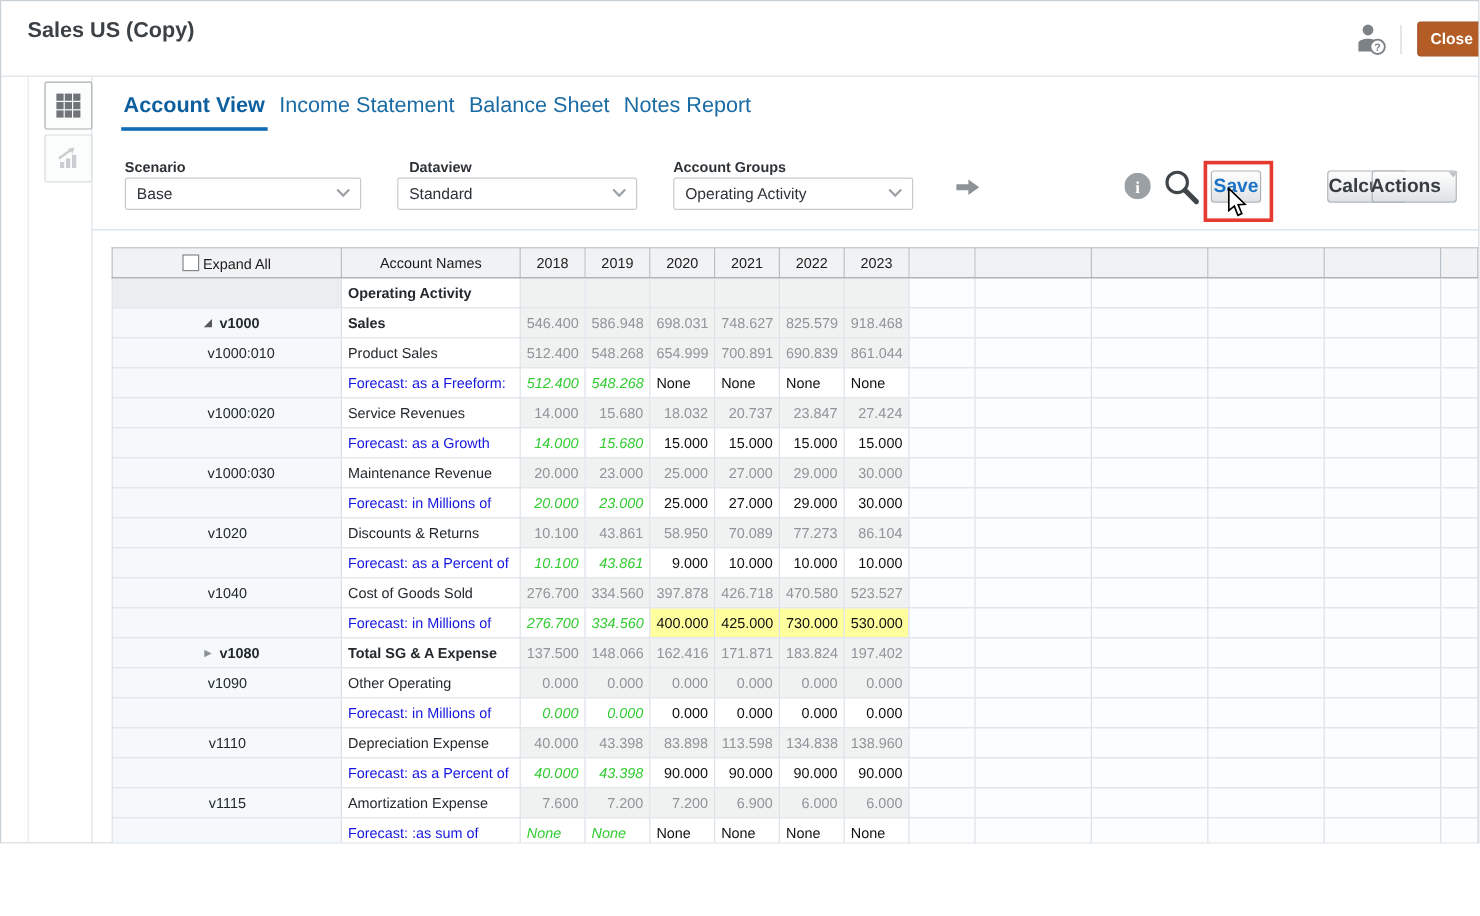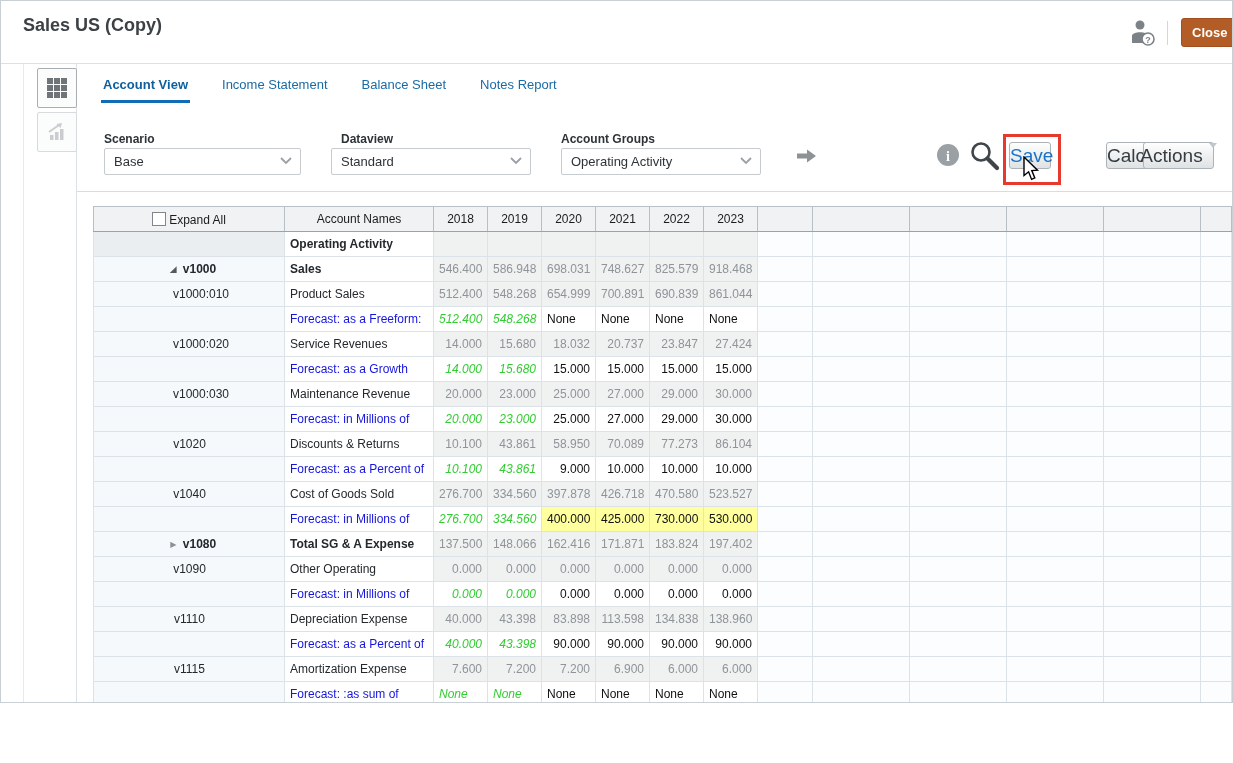--- a/index.html
+++ b/index.html
@@ -16,33 +16,33 @@
   .close-btn { position:absolute; left:1180px; top:17px; height:29px; padding:0 10px; background:#b35c26;
     border:1px solid #a05020; border-radius:3px; color:#fff; font-size:13px; font-weight:bold; line-height:27px; cursor:pointer; }
   
   .rail-left-line { position:absolute; left:22px; top:63px; bottom:0; width:1px; background:#e6eaee; }
   .rail-right-line { position:absolute; left:75px; top:63px; bottom:0; width:1px; background:#dce3e8; }
   .rail-btn { position:absolute; left:36px; width:38px; height:38px; background:#fbfcfc; border:1px solid #a9aeb2;
     border-radius:2px; display:flex; align-items:center; justify-content:center; cursor:pointer; }
   .rail-btn.grid { top:67px; }
   .rail-btn.chart { top:111px; border-color:#d8dbde; }
   
-  .tabs { position:absolute; left:100px; top:74px; display:flex; gap:30px; font-size:13px; }
+  .tabs { position:absolute; left:100px; top:74px; display:flex; gap:8px; font-size:18px; }
   .tab { color:#1a6ba4; padding:2px 2px 8px 2px; cursor:pointer; }
   .tab.active { color:#0e5f9d; font-weight:bold; border-bottom:3px solid #0f6cb5; }
   
   .sel-label { position:absolute; top:131px; font-size:12px; font-weight:bold; color:#2e3338; }
   .sel { position:absolute; top:147px; height:27px; background:#fff; border:1px solid #c6cbd0; border-radius:2px;
     box-sizing:border-box; font-size:13px; color:#2e3338; cursor:pointer; }
   .sel .val { position:absolute; left:9px; top:0; line-height:25px; }
   .sel .chev { position:absolute; right:7px; top:7px; }
   .icon-abs { position:absolute; cursor:pointer; }
   
   .btn { position:absolute; top:141px; height:27px; background:linear-gradient(#fefefe,#dfe2e4);
-    border:1px solid #aeb3b8; border-radius:3px; font-size:19px; font-weight:normal; color:#363c42;
+    border:1px solid #aeb3b8; border-radius:3px; font-size:16px; font-weight:bold; color:#363c42;
     text-align:center; line-height:25px; box-sizing:border-box; padding:0 10px; cursor:pointer; }
   .btn.save { left:1008px; width:42px; color:#1b73c6; padding:0; }
   .btn.calculate { left:1105px; width:66px; padding:0; }
   .btn.actions { left:1142px; width:71px; padding:0 8px; display:flex; align-items:flex-start; justify-content:center; gap:6px; }
   .caret-down { width:0; height:0; border-left:4px solid transparent; border-right:4px solid transparent; border-top:5px solid #c0c5c9; }
   .annotation-box { position:absolute; left:1002px; top:133px; width:52px; height:45px; border:3px solid #e63a2e; z-index:6; pointer-events:none; }
   .cursor-svg { position:absolute; left:1020px; top:155px; z-index:7; pointer-events:none; }
   .toolbar-divider { position:absolute; top:190px; left:76px; right:0; height:1px; background:#cfdfec; }
   
   table.grid { position:absolute; left:92px; top:205px; width:1138px; border-collapse:collapse; table-layout:fixed;

